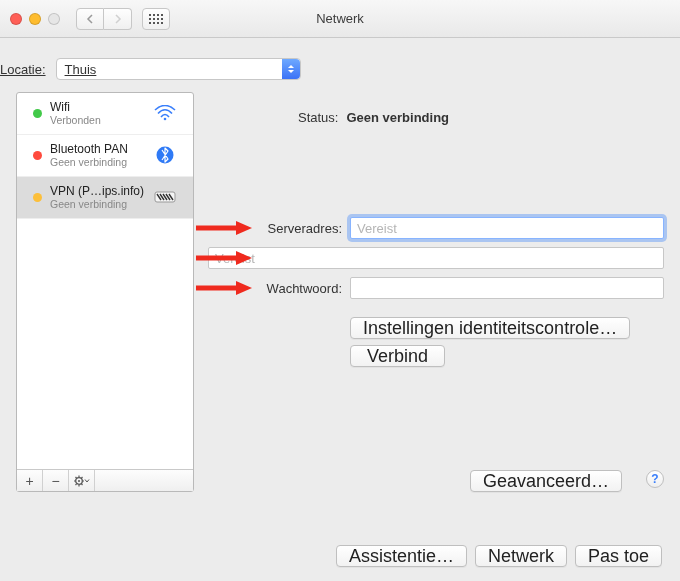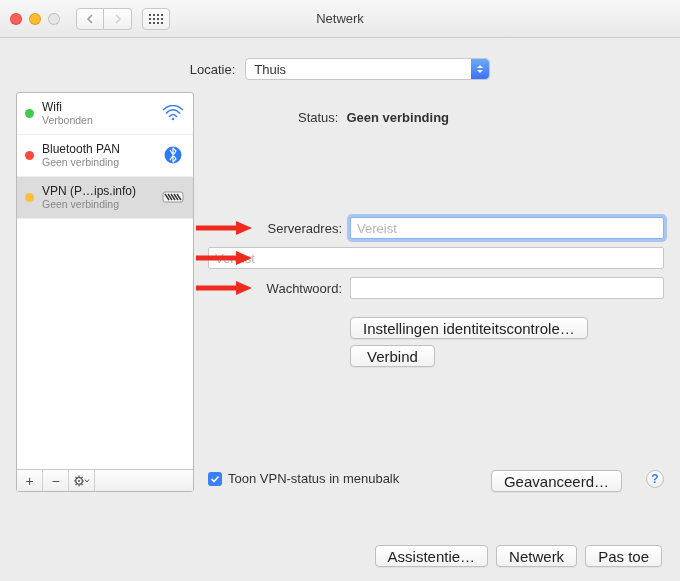--- a/index.html
+++ b/index.html
@@ -51,22 +51,22 @@
 .search {
   margin-left: auto; width: 160px; height: 22px;
   background: #fff; border: 1px solid #c7c7c7; border-radius: 4px;
   display: flex; align-items: center; justify-content: center; gap: 4px;
   color: #a0a0a0; font-size: 12px;
 }
 .search svg { width: 12px; height: 12px; fill: #a0a0a0; }
 .search input { border: none; width: 40px; font-size: 12px; color: #333; outline: none; background: transparent; }
 
 .location-row {
-  display: flex; align-items: center; justify-content: center;
-  gap: 10px; padding: 20px 0 12px;
+  display: flex; align-items: center; 
+  gap: 10px; padding: 20px 0 12px; text-decoration: underline;
 }
 .location-row label { font-size: 13px; color: #333; }
 .select {
   width: 245px; height: 22px;
   background: #fff; border: 1px solid #c7c7c7; border-radius: 4px;
   display: flex; align-items: center; justify-content: space-between;
   padding: 0 0 0 8px; font-size: 13px;
 }
 .select .arrows {
   width: 18px; height: 100%;
@@ -82,21 +82,21 @@
 
 .columns { display: flex; padding: 0 16px; gap: 14px; }
 .sidebar {
   width: 178px; height: 400px;
   background: #fff; border: 1px solid #b9b9b9; border-radius: 3px;
   display: flex; flex-direction: column;
 }
 .net-list { flex: 1; overflow: hidden; }
 .net-item {
   display: flex; align-items: center; gap: 8px;
-  padding: 7px 8px; border-bottom: 1px solid #eee;
+  padding: 7px 16px; border-bottom: 1px solid #eee;
 }
 .net-item.selected { background: #dcdcdc; }
 .status-dot { width: 9px; height: 9px; border-radius: 50%; flex-shrink: 0; }
 .net-text { flex: 1; display: flex; flex-direction: column; line-height: 1.2; }
 .net-name { font-size: 12px; color: #222; }
 .net-status { font-size: 10.5px; color: #888; }
 .net-icon { width: 24px; height: 20px; display: flex; align-items: center; justify-content: center; flex-shrink: 0; }
 .sidebar-toolbar {
   height: 22px; border-top: 1px solid #c9c9c9;
   background: linear-gradient(#fdfdfd,#efefef);
@@ -131,21 +131,21 @@
   border-color: #88b4ff;
   box-shadow: 0 0 0 3px rgba(92,151,248,0.45);
 }
 .arrow {
   position: absolute; left: -12px; width: 56px; height: 14px;
 }
 .btn {
   height: 22px; padding: 0 12px;
   background: linear-gradient(#ffffff,#f2f2f2);
   border: 1px solid #bfbfbf; border-radius: 4px;
-  font-size: 15px; color: #222;
+  font-size: 18px; color: #222;
   display: inline-flex; align-items: center; justify-content: center;
   box-shadow: 0 1px 0 rgba(0,0,0,0.04);
 }
 .btn-stack { margin-left: 142px; margin-top: 18px; display: flex; flex-direction: column; gap: 6px; align-items: flex-start; }
 .checkbox-row {
   position: absolute; bottom: 6px; left: 0;
   display: flex; align-items: center; gap: 6px;
 }
 .chk {
   width: 14px; height: 14px; border-radius: 3px;
@@ -303,28 +303,20 @@
           </svg>
         <label>Wachtwoord:</label>
         <input class="text-input" type="password" style="">
       </div>
       <div class="btn-stack">
         <button class="btn">Instellingen identiteitscontrole…</button>
         <button class="btn" style="padding:0 16px">Verbind</button>
       </div>
     </div>
 
-    <div class="checkbox-row">
-      <div class="chk">
-        <svg viewBox="0 0 10 10">
-            <path d="M1.5 5 L4 7.5 L8.5 2.5" stroke="#fff" stroke-width="1.6" fill="none"></path>
-          </svg>
-      </div>
-      <span>Toon VPN-status in menubalk</span>
-    </div>
     <div class="adv-row">
       <button class="btn">Geavanceerd…</button>
       <div class="help">?</div>
     </div>
   </div>
 </div>
 
 <div class="footer">
   <button class="btn">Assistentie…</button>
   <button class="btn">Netwerk</button>

